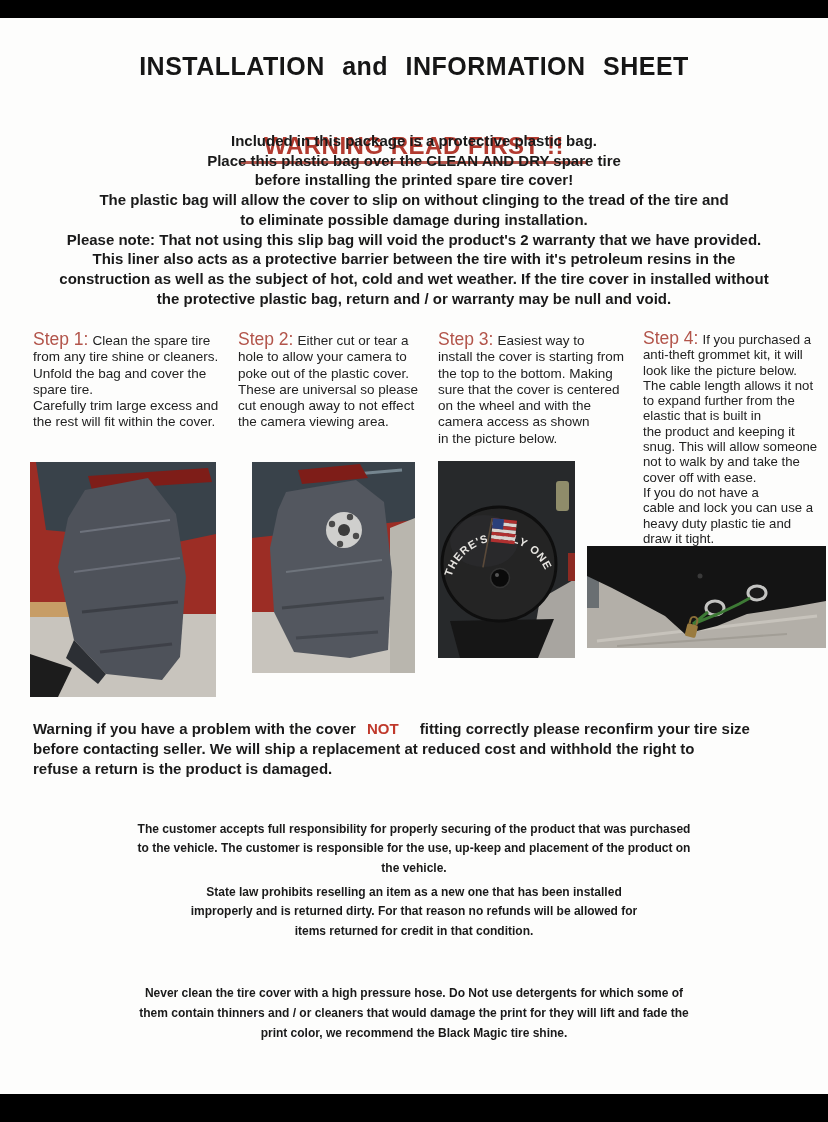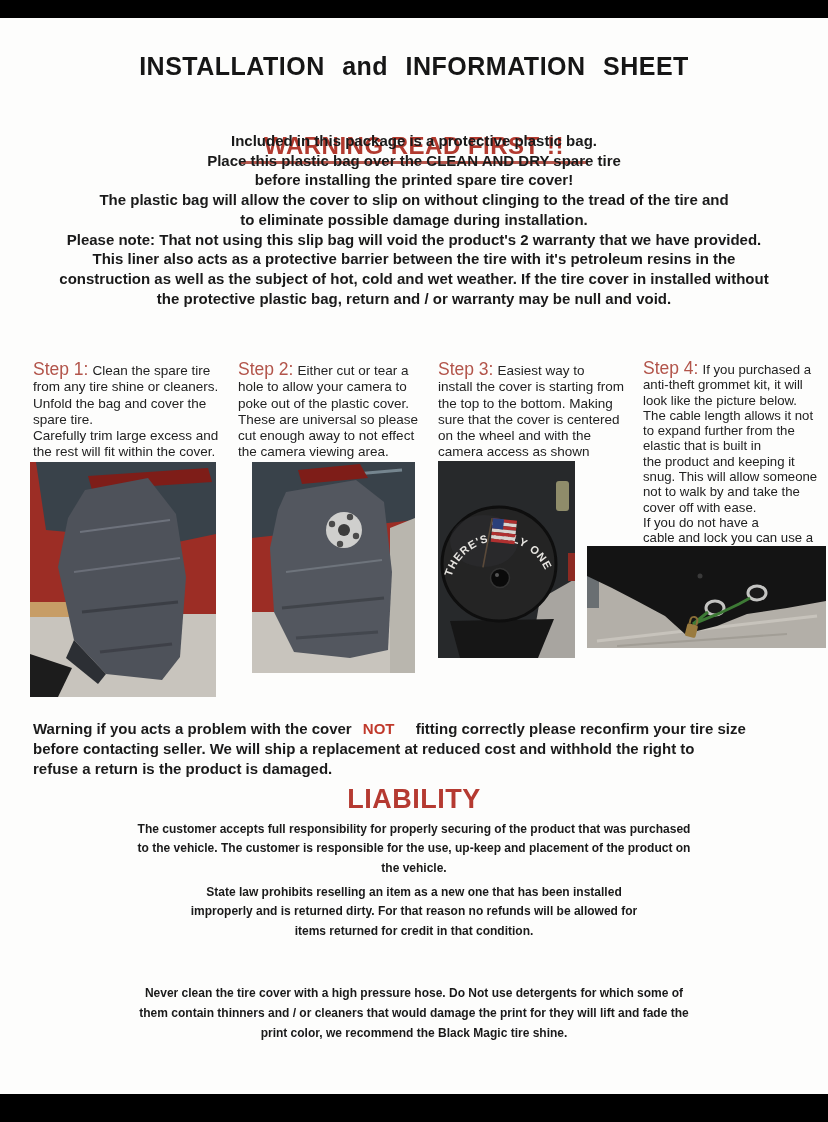--- a/index.html
+++ b/index.html
@@ -16,21 +16,21 @@
   }
   .warn-head-wrap{position:absolute;top:92px;left:0;width:828px;text-align:center;margin-top:40px;}
   .warn-head{
     display:inline-block;font-size:24px;font-weight:bold;color:#b23a2f;
     border-bottom:3px solid #b5574d;padding:0 24px 1px 24px;letter-spacing:.5px;
   }
   .intro{
     position:absolute;top:131px;left:10px;width:808px;text-align:center;
     font-size:15px;font-weight:bold;line-height:19.7px;white-space:pre-line;color:#1a1a1a;
   }
-  .step{position:absolute;font-size:13.5px;line-height:16.3px;color:#222;margin-top:30px;}
+  .step{position:absolute;font-size:13.5px;line-height:16.3px;color:#222;}
   .step .step-label{font-size:17.5px;color:#b2544a;margin-right:4px;}
   .step .step-text{white-space:pre-line;}
   .step.s1{left:33px;top:331px;width:192px;}
   .step.s2{left:238px;top:331px;width:198px;}
   .step.s3{left:438px;top:331px;width:198px;}
   .step.s4{left:643px;top:331px;width:182px;line-height:15.3px;font-size:13.2px;}
   .photo{position:absolute;display:block;}
   .photo svg{display:block;width:100%;height:100%;}
   .photo.p1{left:30px;top:462px;width:186px;height:235px;}
   .photo.p2{left:252px;top:462px;width:163px;height:211px;}
@@ -196,25 +196,24 @@
       <ellipse cx="170" cy="47" rx="9" ry="7" fill="#1a1a1a" stroke="#c4c4c2" stroke-width="3"></ellipse>
       <polyline points="121,66 106,78 131,68 152,58 163,52" stroke="#3d7a35" stroke-width="3" fill="none"></polyline>
       <g transform="rotate(14 104 84)">
         <rect x="99" y="78" width="11" height="13" rx="2" fill="#9a7b3f"></rect>
         <path d="M 101 78 v -4 a 3.5 3.5 0 0 1 7 0 v 4" fill="none" stroke="#8a6e38" stroke-width="2"></path>
       </g>
       <circle cx="113" cy="30" r="2.5" fill="#3a3a3a"></circle>
     </svg>
   </span>
 
-  <div class="fit-warning"><span>Warning if you acts a problem with the cover </span><span class="hl">NOT</span><span> fitting correctly please reconfirm your tire size
+  <div class="fit-warning"><span>Warning if you have a problem with the cover </span><span class="hl">NOT</span><span> fitting correctly please reconfirm your tire size
 before contacting seller. We will ship a replacement at reduced cost and withhold the right to
 refuse a return is the product is damaged.</span></div>
 
-  <div class="sec-head liability">LIABILITY</div>
   <div class="para liab1">The customer accepts full responsibility for properly securing of the product that was purchased
 to the vehicle.  The customer is responsible for the use, up-keep and placement of the product on
 the vehicle.</div>
   <div class="para liab2">State law prohibits reselling an item as a new one that has been installed
 improperly and is returned dirty. For that reason no refunds will be allowed for
 items returned for credit in that condition.</div>
 
   <div class="para maint">Never clean the tire cover with a high pressure hose.  Do Not  use detergents for which some of
 them contain thinners and / or cleaners that would damage the print for they will lift and fade the
 print color, we recommend the Black Magic tire shine.</div>

